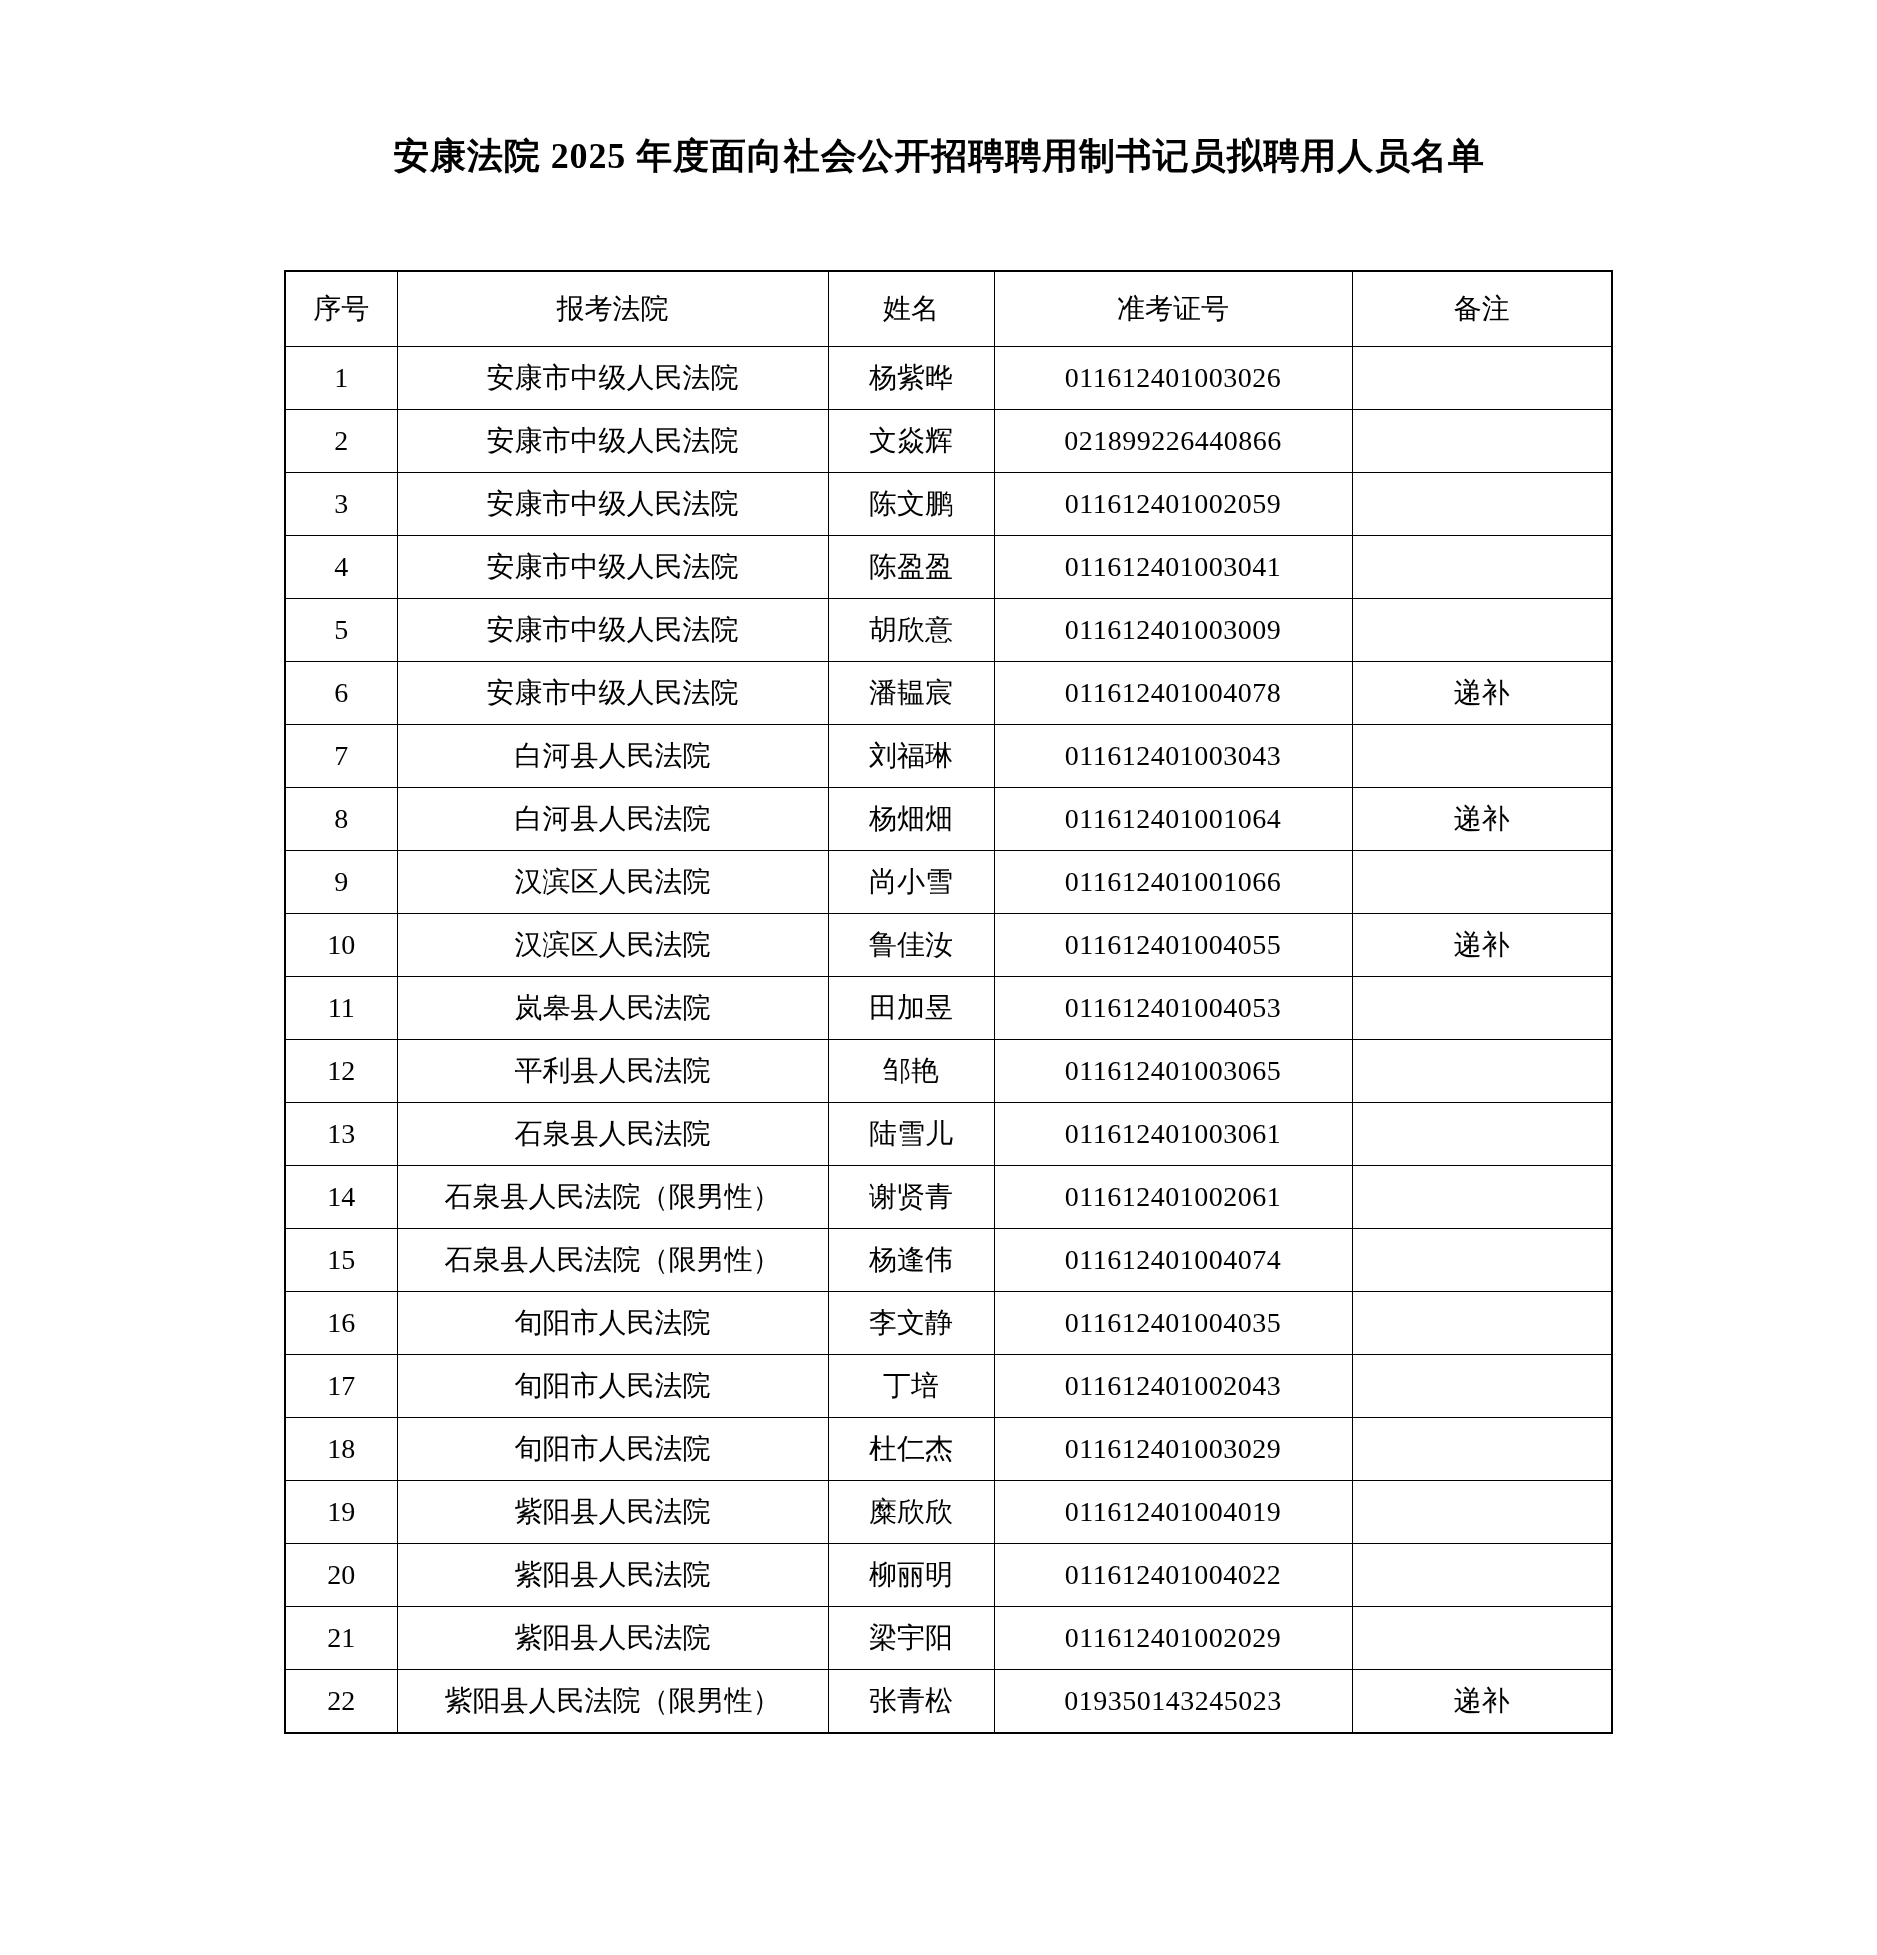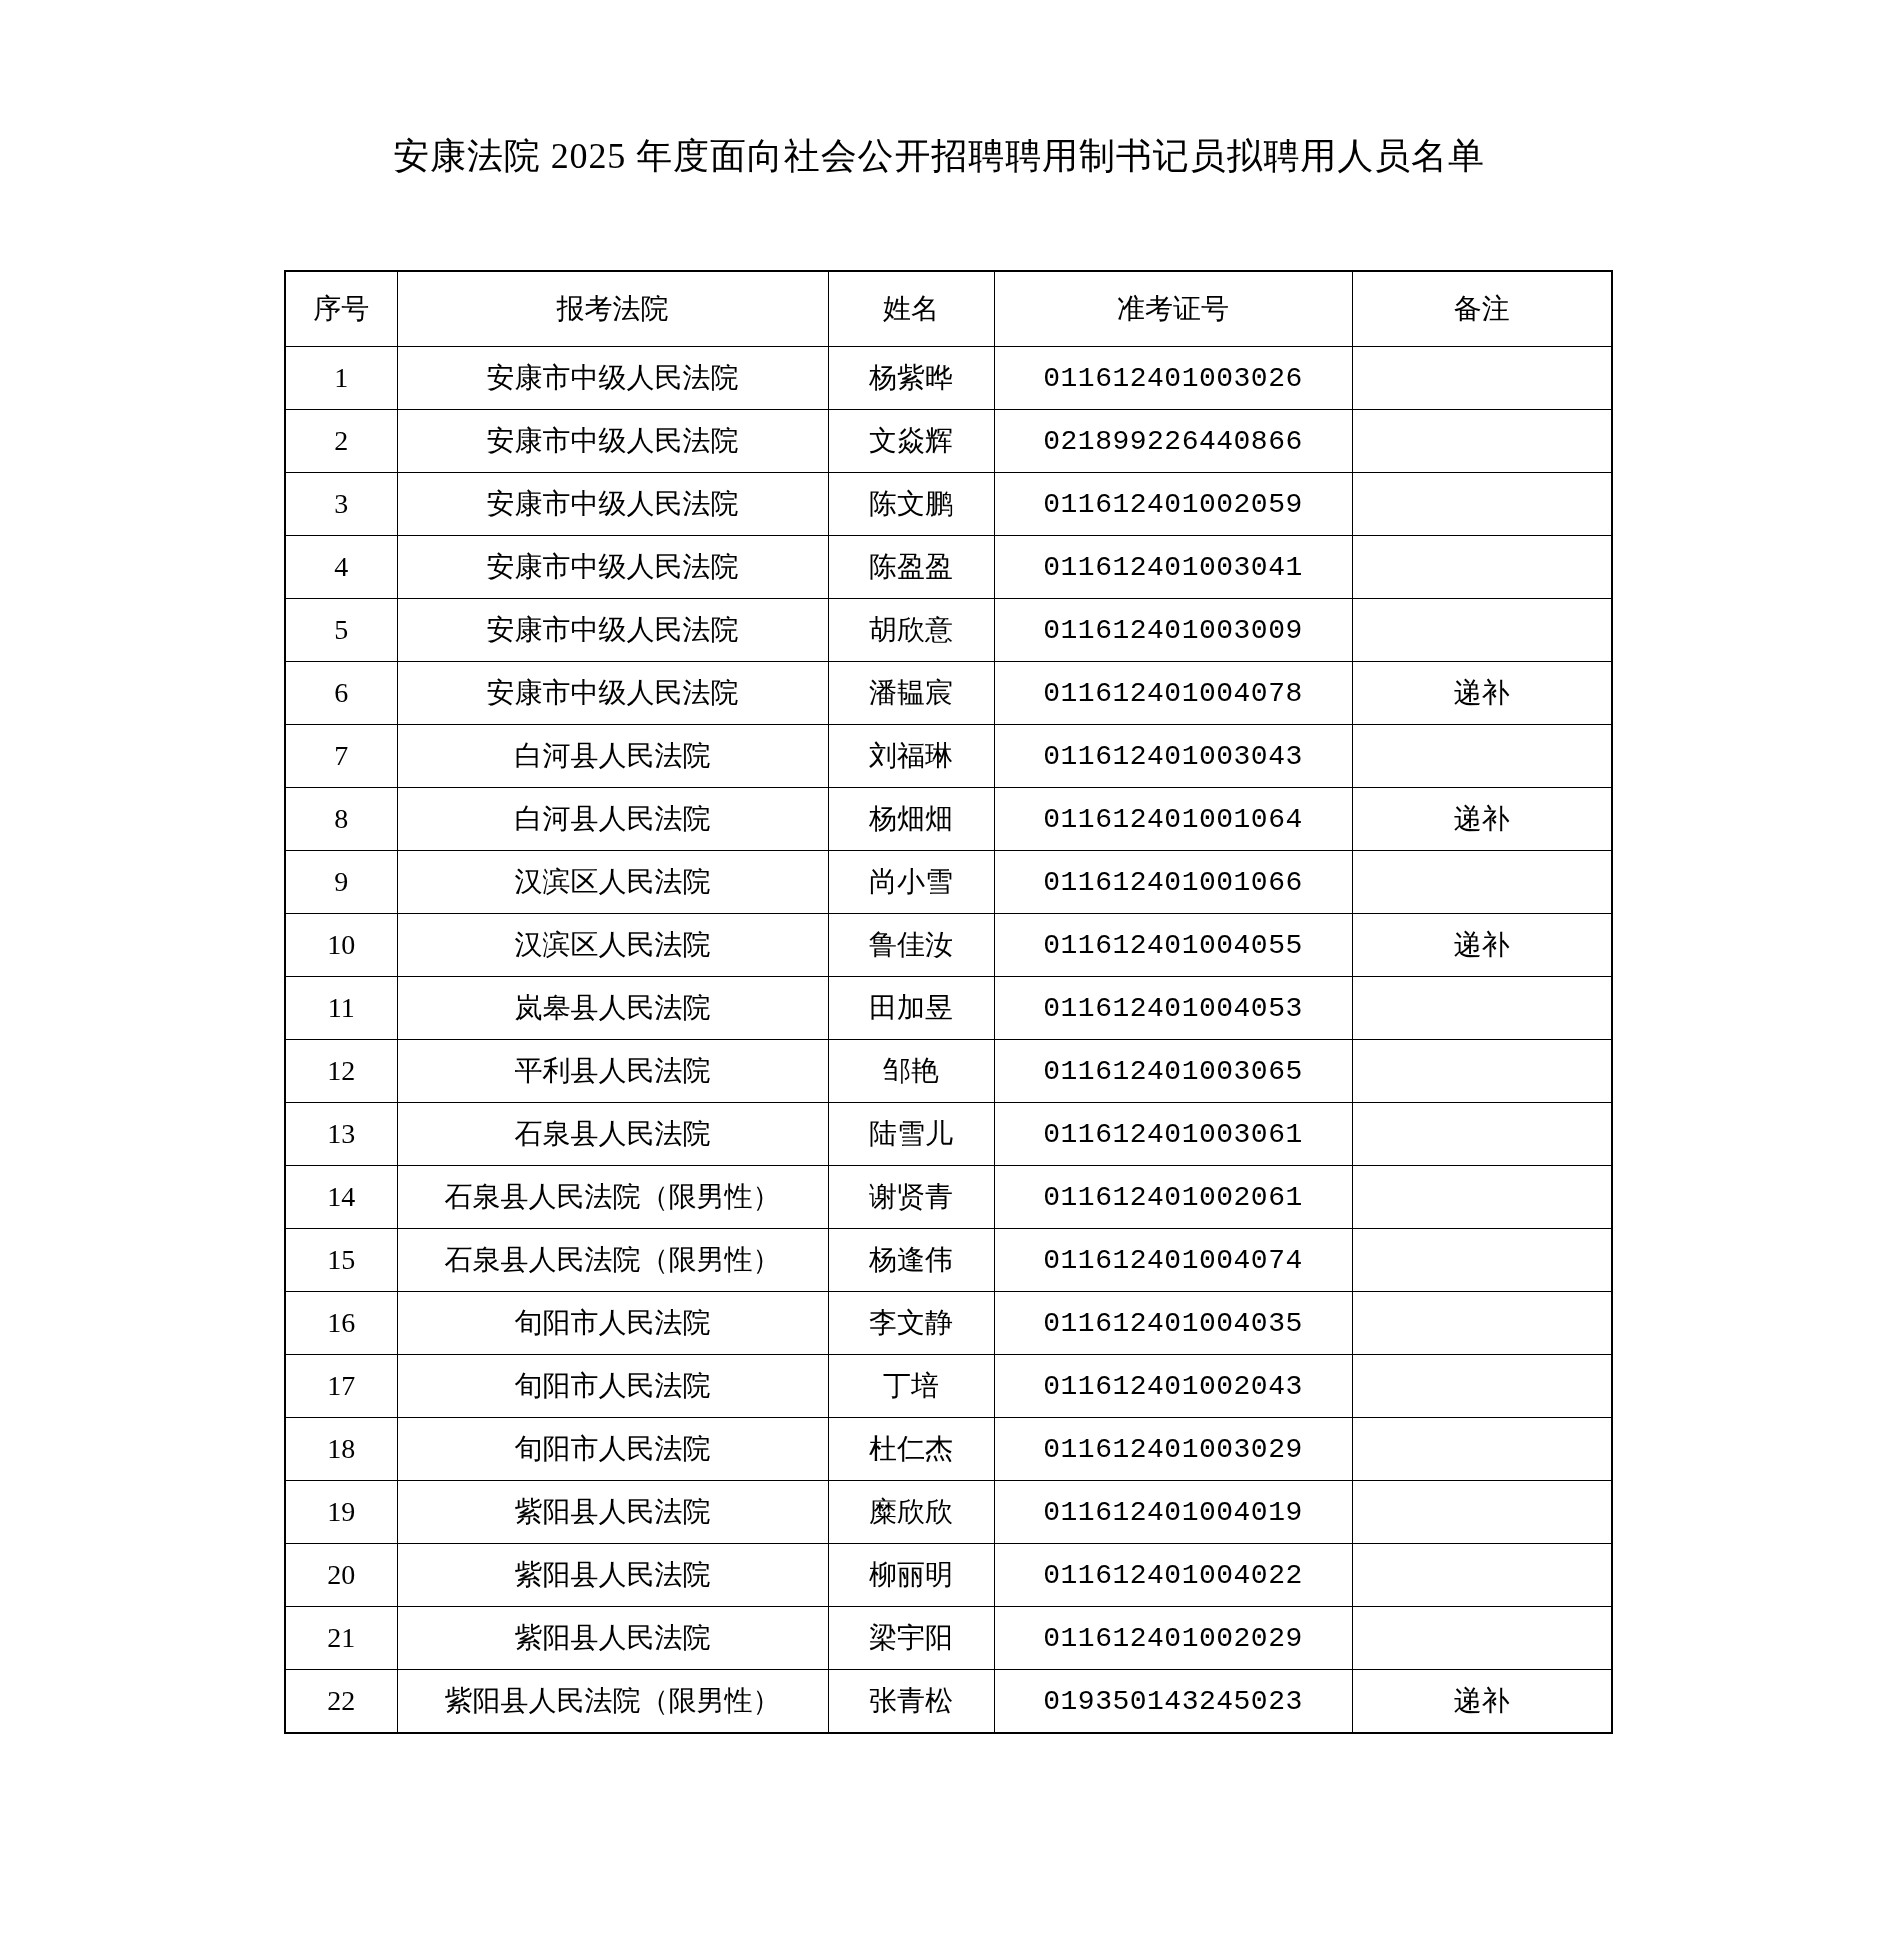--- a/index.html
+++ b/index.html
@@ -15,21 +15,21 @@
     font-family: "Liberation Serif", "DejaVu Serif", serif;
     color: #000000;
   }
   .doc-title {
     position: absolute;
     top: 132px;
     left: 0;
     width: 100%;
     text-align: center;
     font-size: 36px;
-    font-weight: normal;
+    font-weight: bold;
     letter-spacing: 0.9px;
     white-space: nowrap;
   }
   table.roster {
     position: absolute;
     left: 284px;
     top: 270px;
     width: 1326px;
     border-collapse: collapse;
     table-layout: fixed;
@@ -47,21 +47,21 @@
     white-space: nowrap;
   }
   table.roster thead th {
     height: 74px;
     font-size: 28px;
   }
   table.roster tbody td {
     height: 62px;
   }
   td.num-cell {
-    font-family: Liberation Mono, monospace;
+    font-family: Liberation Serif, serif;
     font-size: 29px;
     letter-spacing: 0.5px;
   }
   td.seq-cell {
     font-size: 28px;
   }
 </style>
 </head>
 <body>
 

